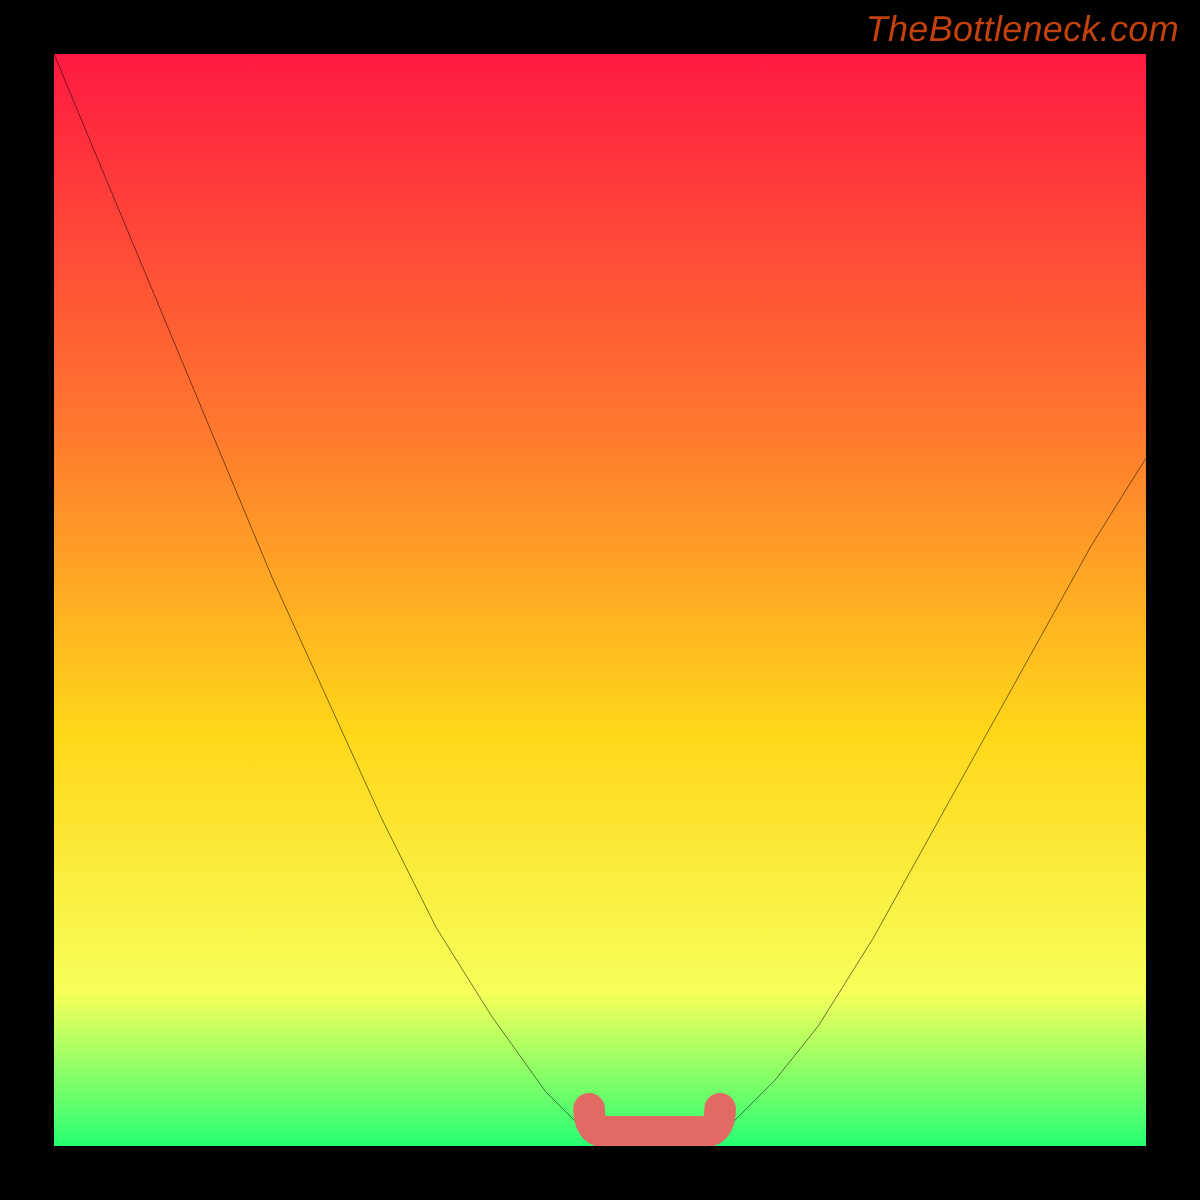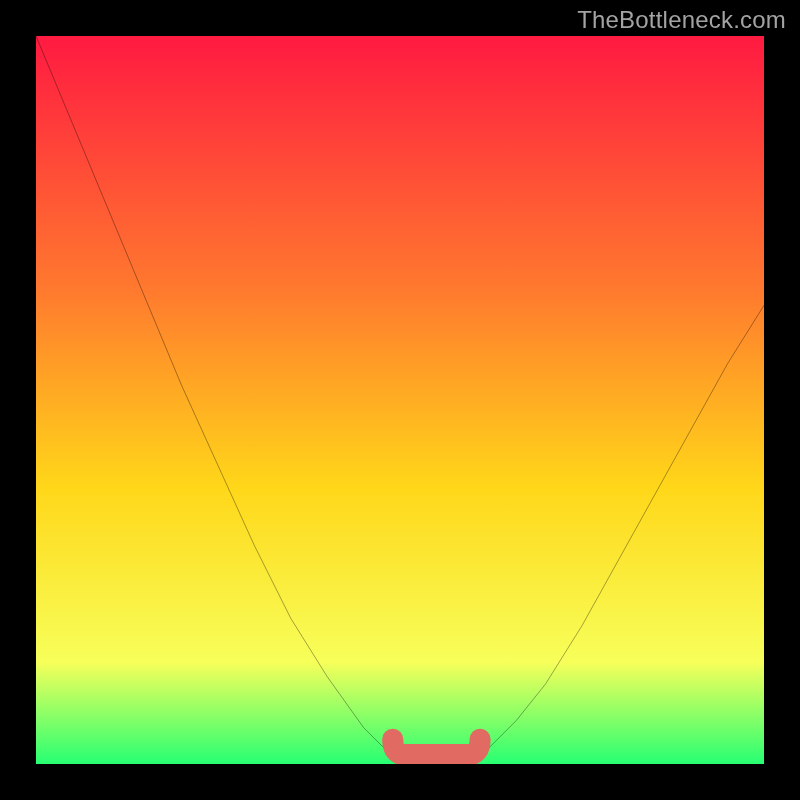--- a/index.html
+++ b/index.html
@@ -16,24 +16,25 @@
     left: 0;
     top: 0;
     width: 800px;
     height: 800px;
     background: #000;
   }
   .watermark {
     position: absolute;
     top: 6px;
     right: 14px;
-    color: #a3a3a3;
+    color: #c2410c;
     font-size: 24px;
     font-weight: 500;
     letter-spacing: 0.2px;
+    font-style: italic;
   }
   svg.plot {
     position: absolute;
     left: 36px;
     top: 36px;
     width: 728px;
     height: 728px;
     display: block;
   }
 </style>

